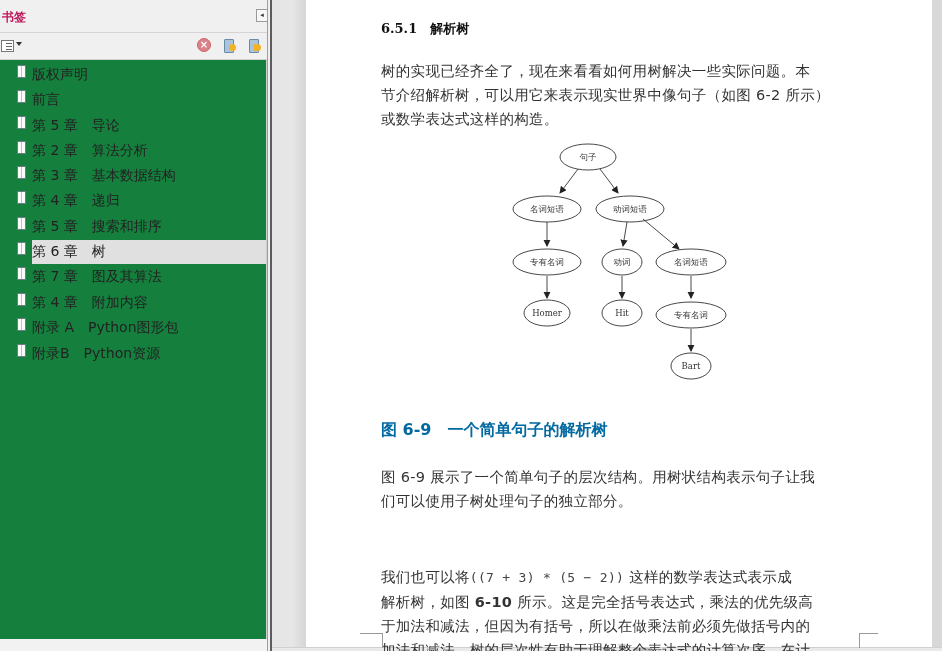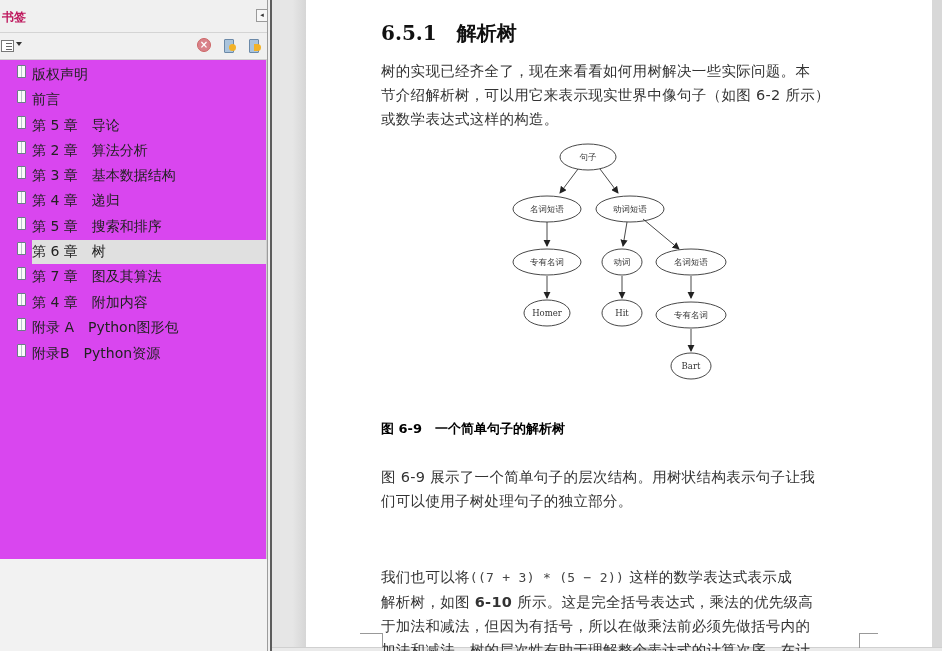--- a/index.html
+++ b/index.html
@@ -13,39 +13,39 @@
   #options-btn { position:absolute; left:0; top:6px; width:22px; height:14px; }
   #options-btn .lines { position:absolute; left:1px; top:1px; width:11px; height:10px; border:1px solid #777; background:#fff; }
   #options-btn .lines i { position:absolute; left:4px; right:1px; height:1px; background:#666; }
   #options-btn .caret { position:absolute; left:16px; top:3px; width:0; height:0; border-left:3px solid transparent; border-right:3px solid transparent; border-top:4px solid #333; }
   .tb-icon { position:absolute; top:5px; width:14px; height:14px; }
   #delete-btn { left:197px; border-radius:50%; background:#d9828a; border:1px solid #c66; box-sizing:border-box; color:#fff; font-size:10px; line-height:12px; text-align:center; font-weight:bold; }
   #new-bm-btn { left:222px; }
   #expand-btn { left:247px; }
   .bm-glyph { position:absolute; left:2px; top:1px; width:8px; height:12px; background:#aac4dc; border:1px solid #6b89a8; border-radius:1px; }
   .star { position:absolute; left:7px; top:6px; width:7px; height:7px; border-radius:50%; background:#f2b227; }
-  #tree { position:absolute; left:0; top:59px; width:267px; height:500px; background:#d946ef; border-top:1px solid #cfcfcf; border-right:1px solid #cfcfcf; box-sizing:border-box;padding-left:12px; }
+  #tree { position:absolute; left:0; top:59px; width:267px; height:580px; background:#15803d; border-top:1px solid #cfcfcf; border-right:1px solid #cfcfcf; box-sizing:border-box;padding-left:12px; }
   .bm-item { position:absolute; left:0; width:266px; height:24px; }
   .bm-item .icon { position:absolute; left:17px; top:2px; width:7px; height:11px; background:#fafafa; border:1px solid #6d7b89; border-radius:1px 1px 0 0; }
   .bm-item .icon:after { content:""; position:absolute; left:3px; top:0; width:1px; height:11px; background:#b9c3cc; }
   .bm-item .label { position:absolute; left:32px; top:3px; font-size:14px; color:#222; white-space:pre; }
   .bm-item.selected .hl { position:absolute; left:32px; top:0; width:234px; height:24px; background:#e0e0e0; }
   
   #splitter { position:absolute; left:267px; top:0; width:5px; height:651px; background:#f0f0f0; border-left:1px solid #9c9c9c; border-right:2px solid #5c5c5c; box-sizing:border-box; }
   
   #doc-area { position:absolute; left:272px; top:0; width:670px; height:651px; background:#e4e4e4; }
   #gutter-shadow { position:absolute; left:272px; top:0; width:34px; height:648px; background:linear-gradient(to right,#e6e6e6 0%, #e6e6e6 60%, #d6d6d6 100%); }
   #page { position:absolute; left:306px; top:0; width:626px; height:648px; background:#fff; }
   #right-shadow { position:absolute; left:932px; top:0; width:10px; height:648px; background:#d8d8d8; }
   #bottom-strip { position:absolute; left:272px; top:647px; width:670px; height:4px; background:#eaeaea; border-top:1px solid #d0d0d0; }
   #scroll-thumb { position:absolute; left:634px; top:648px; width:18px; height:3px; background:#bdbdbd; }
-  #heading { position:absolute; left:381px; top:20px; font-family:"DejaVu Serif", serif; font-weight:bold; font-size:20px; color:#111; white-space:pre; }
+  #heading { position:absolute; left:381px; top:20px; font-family:"DejaVu Serif", serif; font-weight:bold; font-size:13px; color:#111; white-space:pre; }
   .para { position:absolute; left:381px; font-size:14.5px; color:#333; line-height:24px; width:480px; letter-spacing:0.3px; }
   #p1 { top:59px; }
-  #caption { position:absolute; left:381px; top:420px; font-weight:bold; font-size:13px; color:#000000; white-space:pre; }
+  #caption { position:absolute; left:381px; top:420px; font-weight:bold; font-size:16px; color:#0369a1; white-space:pre; }
   #p2 { top:455px;margin-top:10px; }
   #p3 { top:517px;margin-top:48px; }
   .line { display:block; white-space:nowrap; }
   .mono { font-family:"DejaVu Sans Mono", monospace; font-size:13px; color:#444; }
   .b { font-weight:bold; }
   .crop { position:absolute; width:22px; height:14px; }
   #crop-left { left:360px; top:633px; border-top:1px solid #999; border-right:1px solid #999; }
   #crop-right { left:859px; top:633px; border-top:1px solid #999; border-left:1px solid #999; width:18px; }
   #figure { position:absolute; left:505px; top:140px; width:235px; height:245px; }
   #figure text { font-family:"DejaVu Serif", serif; font-size:8.5px; fill:#333; }

